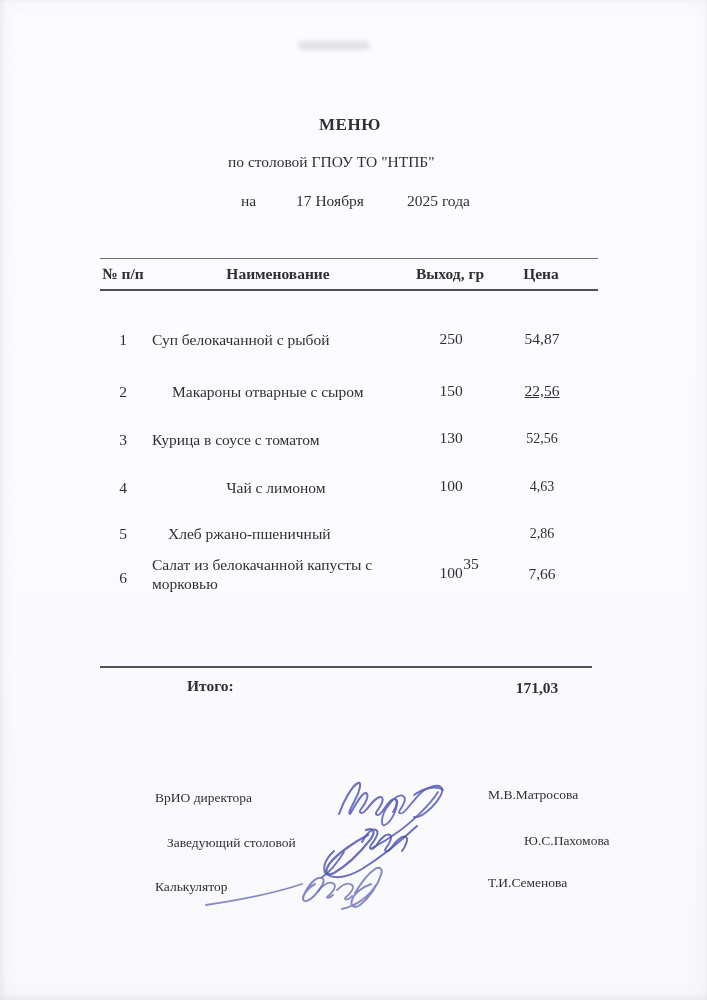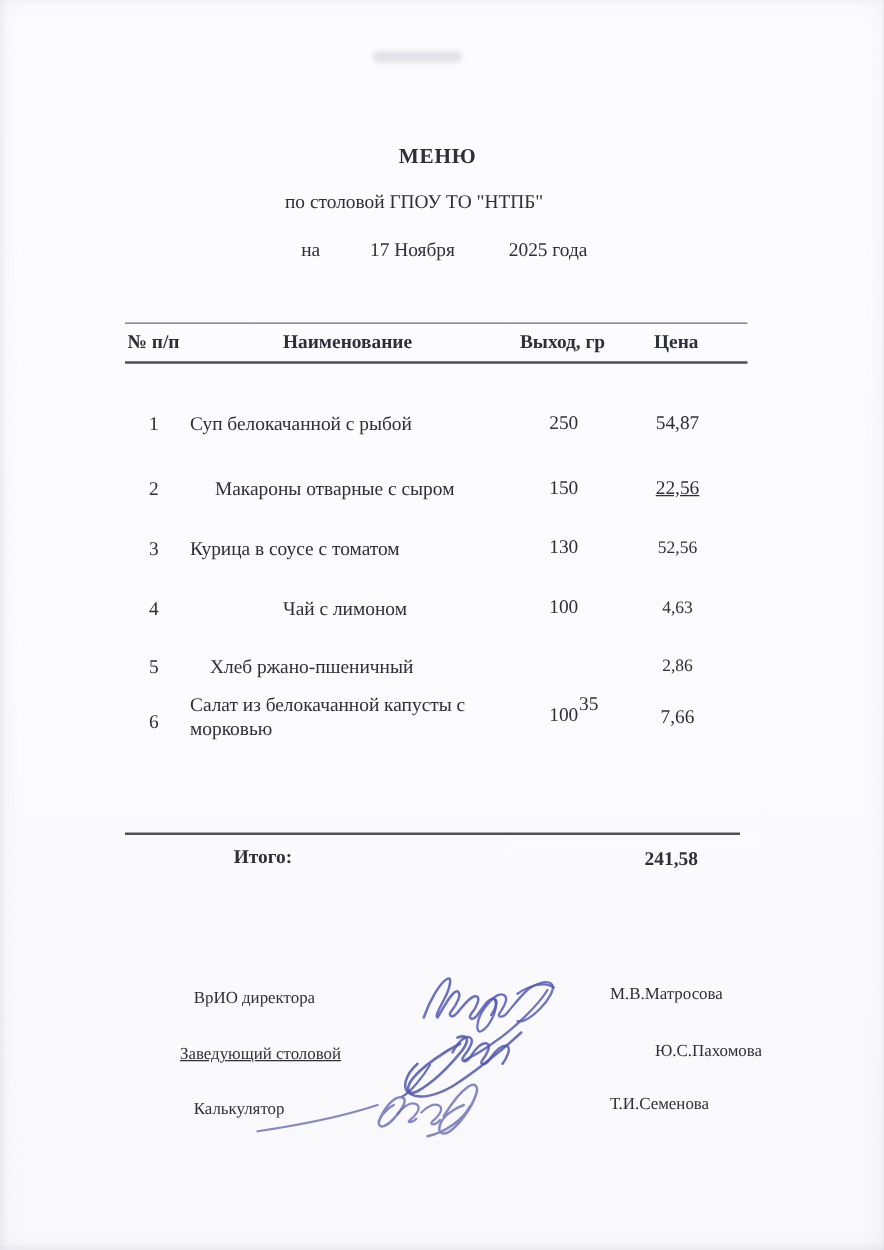--- a/index.html
+++ b/index.html
@@ -95,24 +95,24 @@
   </div>
 
   <div>
     <div class="abs t15 c" style="left:110px;top:568px;width:26px;">6</div>
     <div class="abs t15" style="left:152px;top:555px;width:240px;">Салат из белокачанной капусты с морковью</div>
     <div class="abs t15 c" style="left:420px;top:563px;width:62px;">100</div>
     <div class="abs t15 c" style="left:510px;top:564px;width:64px;">7,66</div>
   </div>
 
   <div class="abs b t15" style="left:155px;top:676px;margin-left:32px;">Итого:</div>
-  <div class="abs b t15 c" style="left:503px;top:678px;width:68px;">241,58</div>
+  <div class="abs b t15 c" style="left:503px;top:678px;width:68px;">171,03</div>
 
   <div class="abs t13" style="left:155px;top:790px;">ВрИО директора</div>
-  <div class="abs t13" style="left:144px;top:835px;text-decoration:underline;">Заведующий столовой</div>
+  <div class="abs t13" style="left:167px;top:835px;">Заведующий столовой</div>
   <div class="abs t13" style="left:155px;top:879px;">Калькулятор</div>
 
   <div class="abs t13" style="left:488px;top:787px;">М.В.Матросова</div>
   <div class="abs t13" style="left:488px;top:833px;margin-left:36px;">Ю.С.Пахомова</div>
   <div class="abs t13" style="left:488px;top:875px;">Т.И.Семенова</div>
 
   <svg class="abs sig-svg" style="left:195px;top:760px;" width="265" height="155" viewBox="195 760 265 155">
 
     <g>
       <path class="ink1" stroke-width="2" d="M339 814 C344 800 352 786 358 783 C362 781 360 791 355 800 C351 808 348 813 350 814

